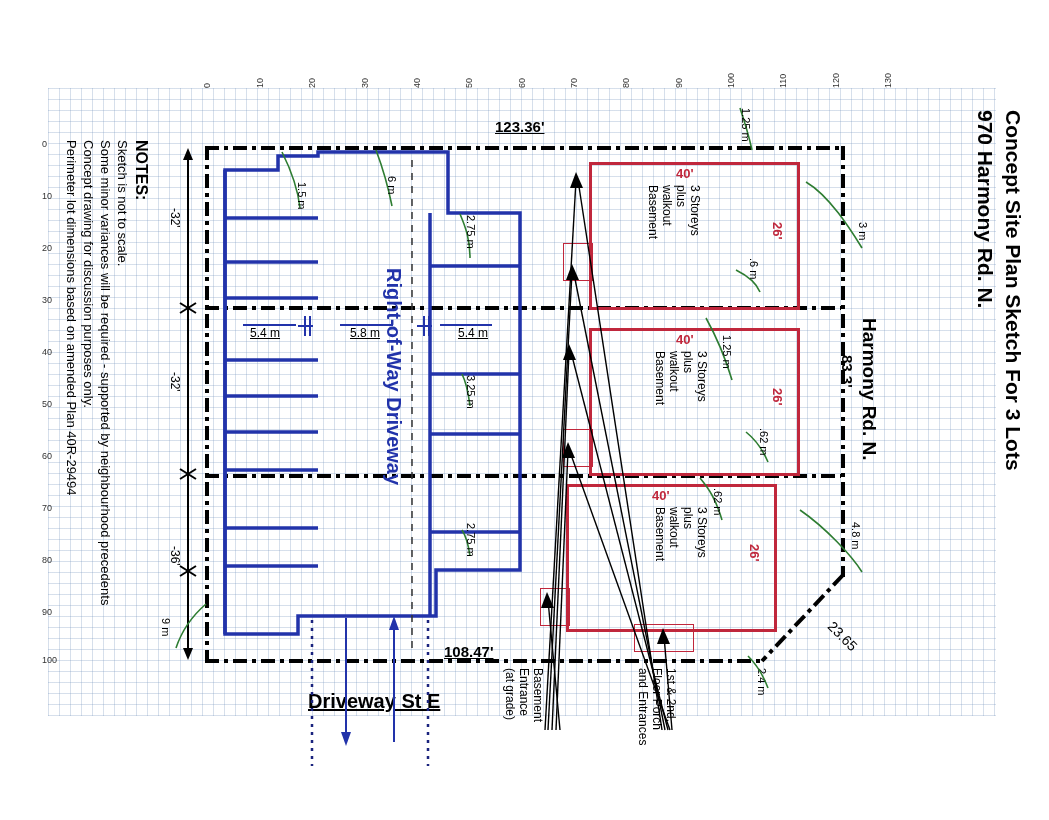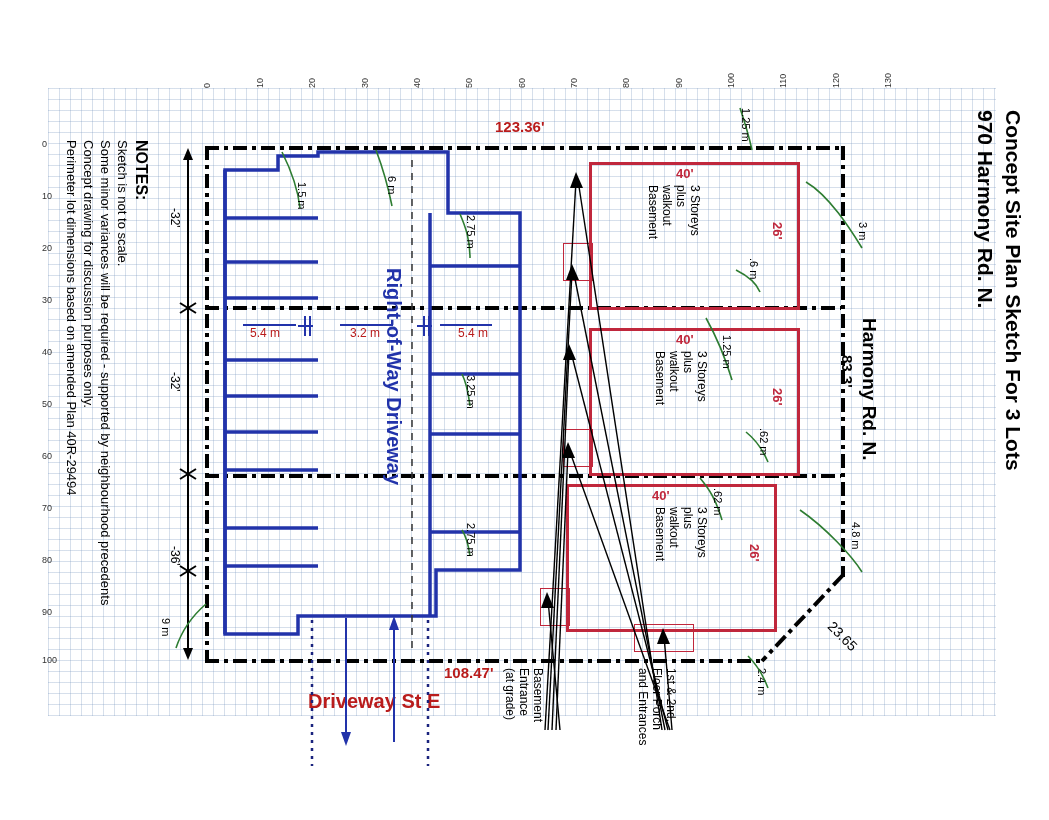--- a/index.html
+++ b/index.html
@@ -10,21 +10,21 @@
   #grid{
     position:absolute;left:48px;top:88px;width:948px;height:628px;
     background:
       repeating-linear-gradient(to right, rgba(120,150,190,.30) 0 1px, transparent 1px 11px),
       repeating-linear-gradient(to bottom, rgba(120,150,190,.30) 0 1px, transparent 1px 11px),
       #fff;
   }
   .rot90{transform:rotate(90deg);transform-origin:0 0;white-space:nowrap;}
   .rot-90{transform:rotate(-90deg);transform-origin:0 0;white-space:nowrap;}
 
-  .lbl{position:absolute;font-size:12px;color:#b91c1c;}
+  .lbl{position:absolute;font-size:12px;color:#000000;text-decoration:underline;}
 
   
   #title{position:absolute;right:12px;top:110px;width:40px;height:520px;}
   .dashdot{
     position:absolute;
     background:
       repeating-linear-gradient(to right,#000 0 14px,transparent 14px 19px,#000 19px 23px,transparent 23px 28px);
   }
   .dashdot-v{
     position:absolute;
@@ -120,21 +120,21 @@
 
     <div class="dashdot" style="left:205px;top:474px;width:636px;height:4px;"></div>
 
     <svg class="ov">
       <line x1="843" y1="575" x2="762" y2="661" stroke="#000" stroke-width="4" stroke-dasharray="14 5 4 5"></line>
     </svg>
   </div>
 
   <div class="lbl" style="left:495px;top:118px;font-size:15px;font-weight:bold;">123.36'</div>
 
-  <div class="lbl" style="left:444px;top:664px;font-size:15px;font-weight:bold;">108.47'</div>
+  <div class="lbl" style="left:444px;top:643px;font-size:15px;font-weight:bold;">108.47'</div>
 
   <div style="position:absolute;left:856px;top:355px;">
     <div class="rot90" style="font-size:15px;font-weight:bold;">83.3'</div>
   </div>
 
   <div style="position:absolute;left:836px;top:618px;">
     <div style="transform:rotate(45deg);transform-origin:0 0;font-size:14px;white-space:nowrap;">23.65</div>
   </div>
 
   <div style="position:absolute;left:768px;top:668px;">
@@ -232,21 +232,21 @@
         <line x1="312" y1="620" x2="312" y2="766"></line>
         <line x1="428" y1="620" x2="428" y2="766"></line>
       </g>
     </svg>
 
     <div style="position:absolute;left:405px;top:268px;">
       <div class="rot90" style="font-size:20px;font-weight:bold;color:#2233aa;">Right-of-Way Driveway</div>
     </div>
 
     <div class="lbl" style="left:250px;top:326px;font-size:12px;">5.4 m</div>
-    <div class="lbl" style="left:350px;top:326px;font-size:12px;">3.2 m</div>
+    <div class="lbl" style="left:350px;top:326px;font-size:12px;">5.8 m</div>
     <div class="lbl" style="left:458px;top:326px;font-size:12px;">5.4 m</div>
   </div>
 
   <div>
     <div class="red" style="left:589px;top:162px;width:205px;height:142px;"></div>
     <div class="redthin" style="left:563px;top:243px;width:28px;height:36px;"></div>
     <div class="redtxt" style="left:676px;top:166px;">40'</div>
     <div style="position:absolute;left:785px;top:222px;">
       <div class="rot90" style="color:#c0273c;font-size:13px;font-weight:bold;">26'</div>
     </div>

